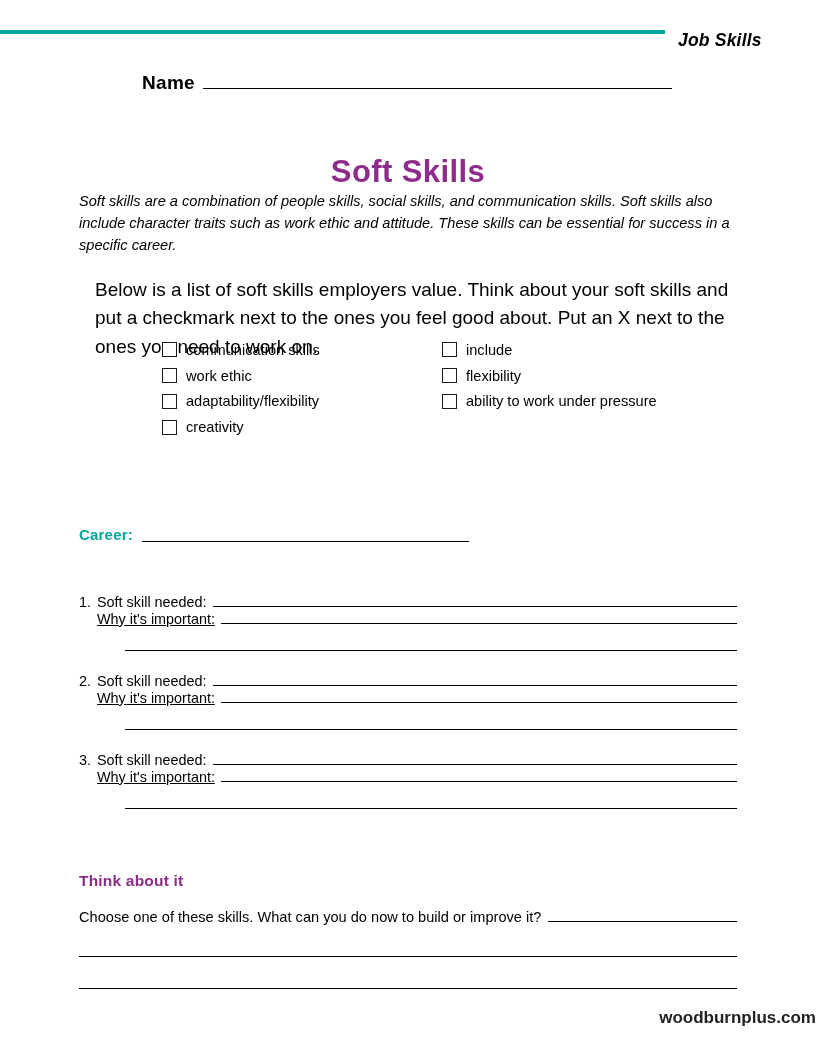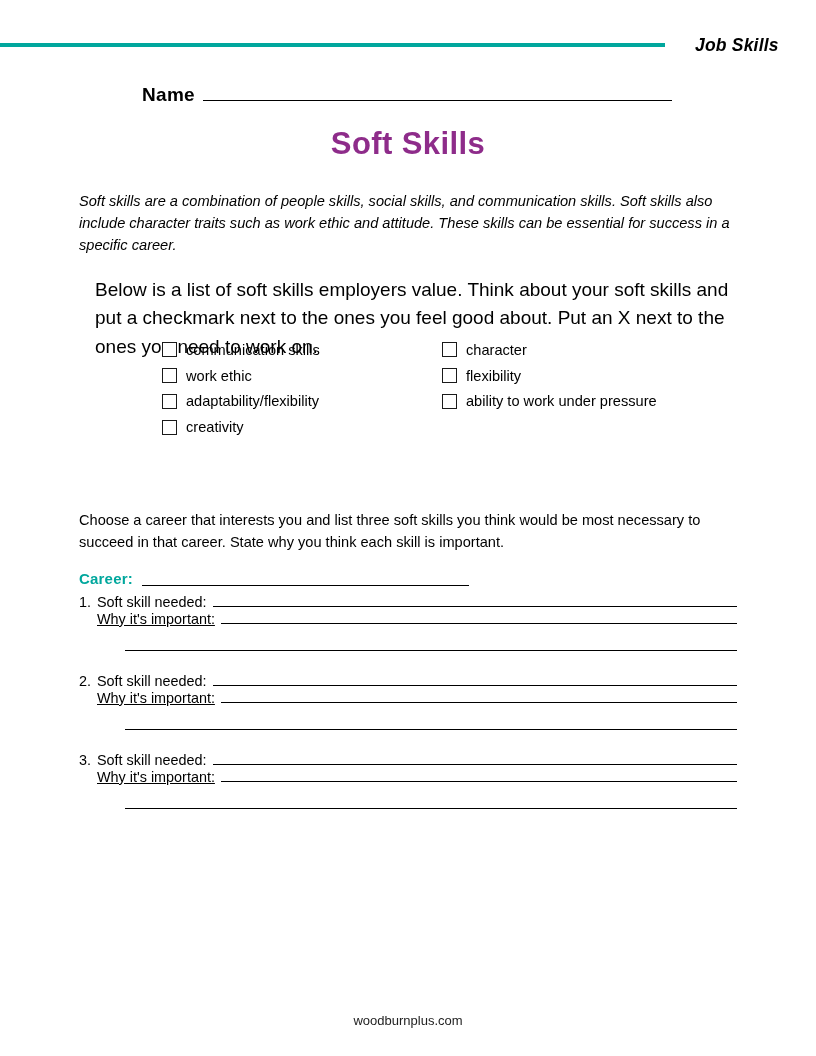--- a/index.html
+++ b/index.html
@@ -22,22 +22,20 @@
   }
 
   
   .header {
     position: absolute;
     top: 30px;
     left: 0;
     right: 0;
     height: 30px;
     display: flex;
-    align-items: center;
-    gap: 17px;
   }
   .header-rule {
     height: 4px;
     background: #00a79d;
     flex: 0 0 auto;
     width: 665px;
     margin-left: 0;
   }
   .header-title {
     margin-left: 13px;
@@ -45,21 +43,21 @@
     font-weight: bold;
     font-style: italic;
     letter-spacing: 0.2px;
     white-space: nowrap;
     color: #000;
   }
 
   
   .name-row {
     position: absolute;
-    top: 84px;
+    top: 72px;
     left: 142px;
     width: 530px;
     display: flex;
     align-items: baseline;
   }
   .name-label {
     font-size: 19px;
     font-weight: bold;
     letter-spacing: 0.3px;
     white-space: nowrap;
@@ -67,21 +65,21 @@
   .name-line {
     flex: 1;
     margin-left: 8px;
     border-bottom: 1.6px solid #000;
     height: 15px;
   }
 
   
   .doc-title {
     position: absolute;
-    top: 126px;
+    top: 154px;
     left: 0;
     right: 0;
     text-align: center;
     font-size: 31px;
     font-weight: bold;
     color: #8e2c8a;
     letter-spacing: 0.4px;
   }
 
   
@@ -251,23 +249,24 @@
     border-bottom: 1.5px solid #000;
     height: 12px;
   }
 
   
   .footer {
     position: absolute;
     bottom: 28px;
     left: 0;
     right: 0;
-    text-align: center;
-    font-size: 13px;
+    text-align: right;
+    font-size: 17px;
     color: #222;
+    font-weight: bold;
   }
 </style>
 </head>
 <body>
 
 <div class="page">
 
   <div class="header">
     <div class="header-rule"></div>
     <div class="header-title">Job Skills</div>
@@ -301,35 +300,34 @@
       </div>
       <div class="check-item">
         <span class="checkbox"></span>
         <span class="check-label">creativity</span>
       </div>
     </div>
 
     <div class="check-col right">
       <div class="check-item">
         <span class="checkbox"></span>
-        <span class="check-label">character</span>
+        <span class="check-label">include</span>
       </div>
       <div class="check-item">
         <span class="checkbox"></span>
         <span class="check-label">flexibility</span>
       </div>
       <div class="check-item">
         <span class="checkbox"></span>
         <span class="check-label">ability to work under pressure</span>
       </div>
     </div>
   </div>
 
   <div class="career-block" style="left:79px;">
-    <p class="career-prompt">Choose a career that interests you and list three soft skills you think would be most necessary to succeed in that career. State why you think each skill is important.</p>
     <div class="career-row">
       <span class="career-label">Career:</span>
       <span class="career-line"></span>
     </div>
   </div>
 
   <div class="entries" style="left:79px;">
 
     <div class="entry">
       <div class="entry-row">
@@ -365,16 +363,25 @@
       </div>
       <div class="entry-row sub">
         <span class="entry-label">Why it's important:</span>
         <span class="entry-line"></span>
       </div>
       <div class="entry-extra-line"></div>
     </div>
 
   </div>
 
+  <div class="think-block" style="left:79px;">
+    <div class="think-heading">Think about it</div>
+    <div class="think-row">
+      <span class="think-text">Choose one of these skills. What can you do now to build or improve it?</span>
+      <span class="think-line"></span>
+    </div>
+    <div class="blank-line"></div>
+    <div class="blank-line"></div>
+  </div>
 
   <div class="footer">woodburnplus.com</div>
 
 </div>
 
 </body></html>

